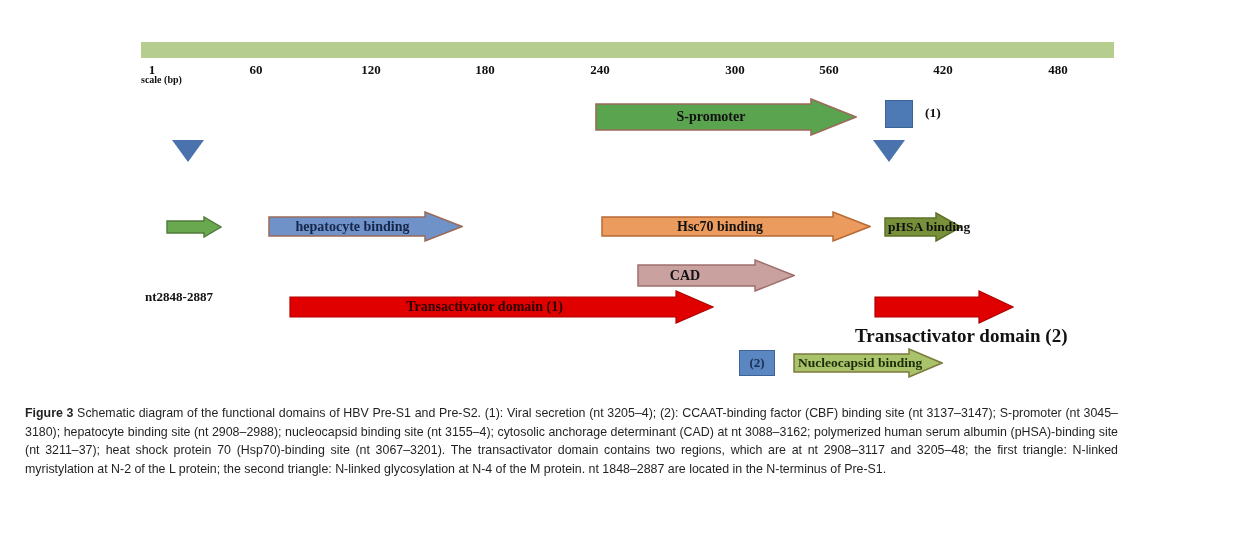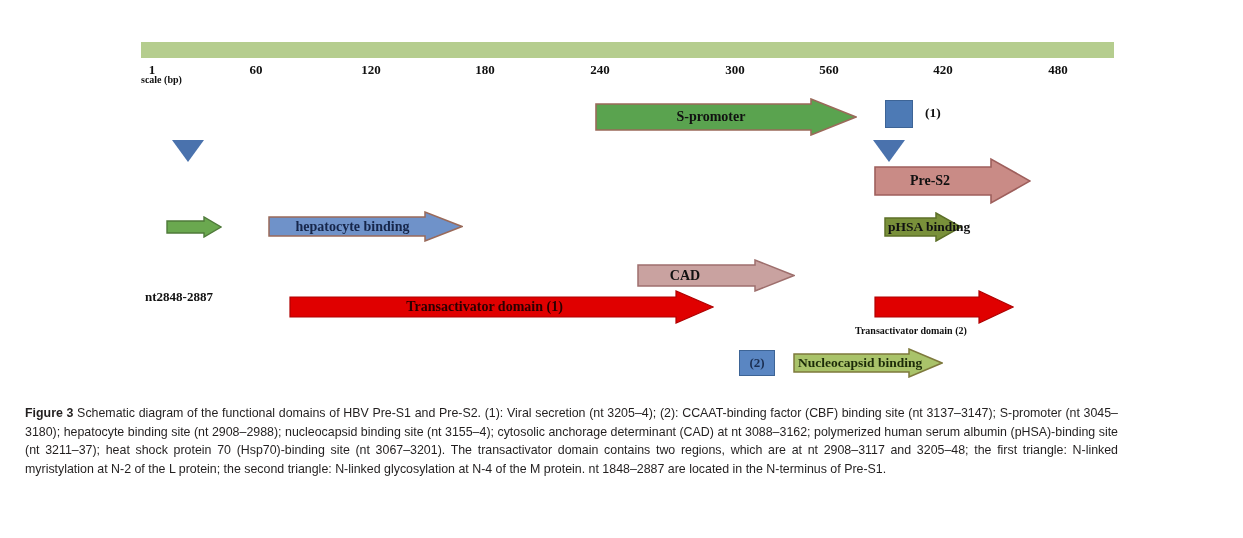--- a/index.html
+++ b/index.html
@@ -105,21 +105,21 @@
     font-weight: bold;
     font-size: 13px;
     color: #1b2f52;
   }
 
   
   .free-label {
     position: absolute;
     font-family: "Liberation Serif", serif;
     font-weight: bold;
-    font-size: 10px;
+    font-size: 19px;
     color: #111;
     white-space: nowrap;
   }
 
   
   .overlay-label {
     position: absolute;
     z-index: 5;
     font-family: "Liberation Serif", serif;
     font-weight: bold;
@@ -166,41 +166,41 @@
     <span class="arrow-label" style="margin-right:30px;">S-promoter</span>
   </div>
 
   <div class="sq-marker" style="left:885px; top:100px;"></div>
   <span class="sq-label" style="left:925px; top:105px;">(1)</span>
 
   <div class="tri-marker" style="left:172px; top:140px;"></div>
   <div class="tri-marker" style="left:873px; top:140px;"></div>
 
 
-  <div class="arrow" style="left:874px; top:157px; width:157px; height:48px;">
-    <svg class="arrow-body" viewBox="0 0 157 48" preserveAspectRatio="none">
-      <polygon points="1,10 117,10 117,2 156,24 117,46 117,38 1,38" fill="#c98b86" stroke="#9e5f5c" stroke-width="1.6" stroke-linejoin="miter"></polygon>
-    </svg>
-    <span class="arrow-label" style="margin-right:45px;">Pre-S2</span>
-  </div>
 
   <div class="arrow" style="left:166px; top:216px; width:56px; height:22px;">
     <svg class="arrow-body" viewBox="0 0 56 22" preserveAspectRatio="none">
       <polygon points="1,5 38,5 38,1 55,11 38,21 38,17 1,17" fill="#6aa84f" stroke="#4f7a3a" stroke-width="1.4" stroke-linejoin="miter"></polygon>
     </svg>
   </div>
   <span class="free-label" style="left:145px; top:241px; font-size:13px;margin-top:48px;">nt2848-2887</span>
 
   <div class="arrow" style="left:268px; top:211px; width:195px; height:31px;">
     <svg class="arrow-body" viewBox="0 0 195 31" preserveAspectRatio="none">
       <polygon points="1,6 157,6 157,1 194,15.5 157,30 157,25 1,25" fill="#6f92c9" stroke="#9a6a5a" stroke-width="1.5" stroke-linejoin="miter"></polygon>
     </svg>
     <span class="arrow-label" style="margin-right:26px; color:#16264a;text-align:center;">hepatocyte binding</span>
   </div>
 
+  <div class="arrow" style="left:601px; top:211px; width:270px; height:31px;">
+    <svg class="arrow-body" viewBox="0 0 270 31" preserveAspectRatio="none">
+      <polygon points="1,6 232,6 232,1 269,15.5 232,30 232,25 1,25" fill="#ec9b5e" stroke="#b86a34" stroke-width="1.5" stroke-linejoin="miter"></polygon>
+    </svg>
+    <span class="arrow-label" style="margin-right:32px;">Hsc70 binding</span>
+  </div>
 
   <div class="arrow" style="left:884px; top:212px; width:78px; height:30px;">
     <svg class="arrow-body" viewBox="0 0 78 30" preserveAspectRatio="none">
       <polygon points="1,6 52,6 52,1 77,15 52,29 52,24 1,24" fill="#79903a" stroke="#5d7029" stroke-width="1.5" stroke-linejoin="miter"></polygon>
     </svg>
   </div>
   <span class="overlay-label" style="left:888px; top:219px;">pHSA binding</span>
 
   <div class="arrow" style="left:637px; top:259px; width:158px; height:33px;">
     <svg class="arrow-body" viewBox="0 0 158 33" preserveAspectRatio="none">

